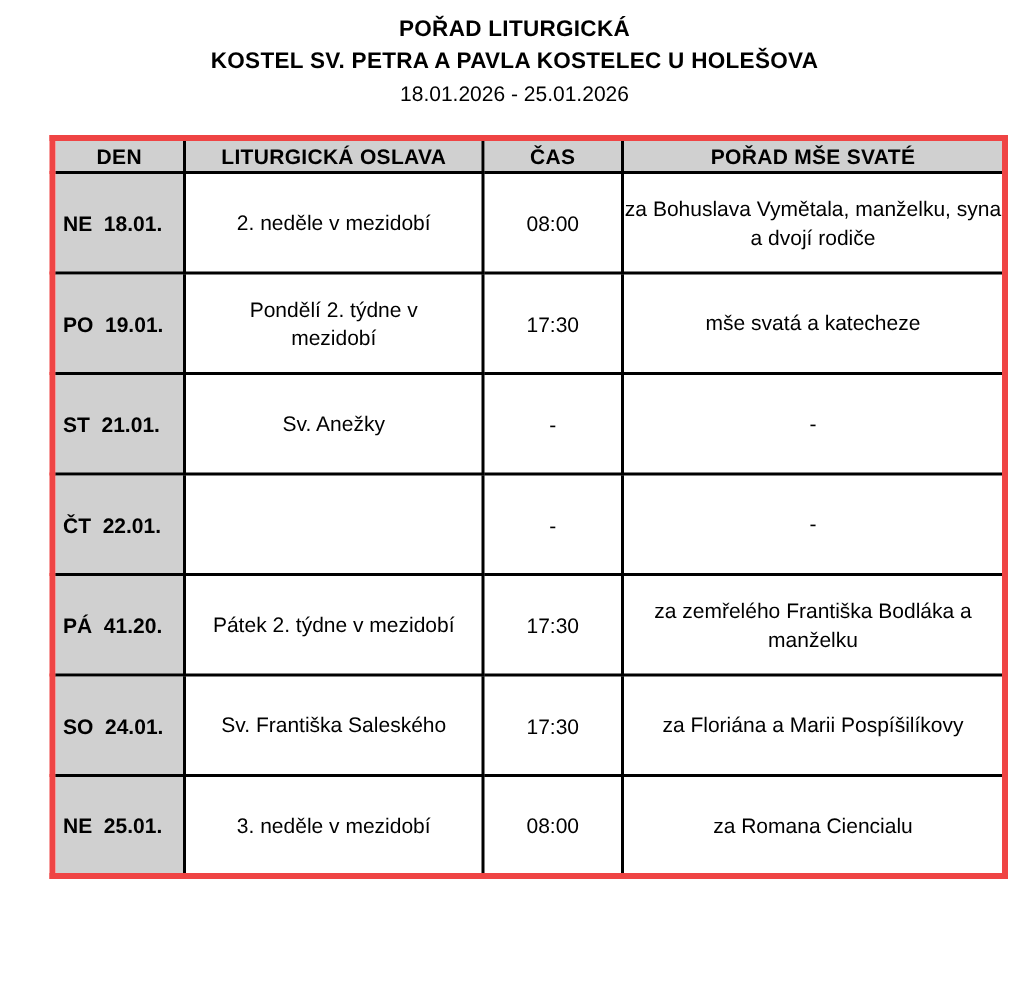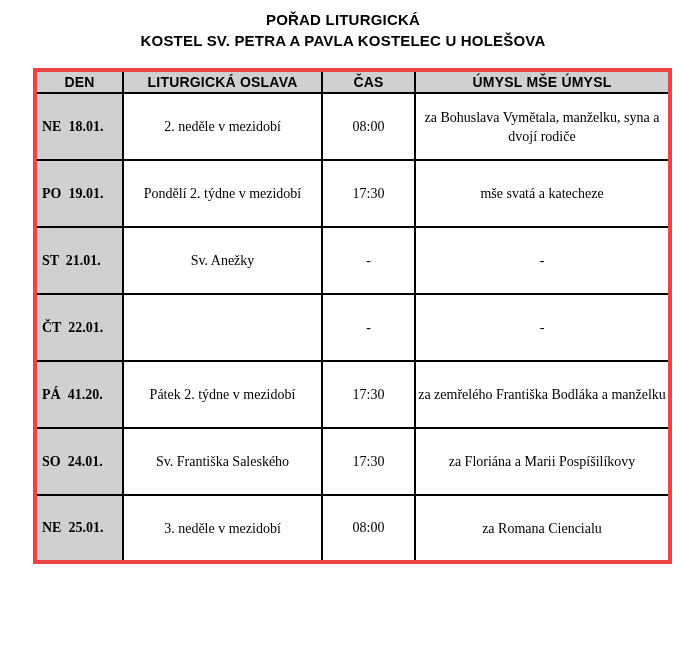--- a/index.html
+++ b/index.html
@@ -45,21 +45,20 @@
     background: #d0d0d0;
     font-size: 14px;
     font-weight: bold;
     height: 20px;
     padding: 0;
     text-align: center;
     letter-spacing: 0.2px;
   }
   tr.data-row {
     height: 67px;
-    font-family: Liberation Serif, serif;
   }
   td.day-cell {
     background: #d0d0d0;
     font-weight: bold;
     font-size: 14px;
     text-align: left;
     vertical-align: middle;
     padding: 0 0 0 5px;
     white-space: pre;
   }
@@ -83,35 +82,36 @@
     padding: 0 0;
     line-height: 19px;
   }
 </style>
 </head>
 <body>
 
 <div class="titles">
   <div class="title-line">POŘAD LITURGICKÁ</div>
   <div class="title-line">KOSTEL SV. PETRA A PAVLA KOSTELEC U HOLEŠOVA</div>
+  <div class="date-line">18.01.2026 - 25.01.2026</div>
 </div>
 
 <table class="schedule">
   <colgroup>
     <col style="width:88px">
     <col style="width:199px">
     <col style="width:93px">
     <col style="width:255px">
   </colgroup>
   <thead>
     <tr>
       <th>DEN</th>
       <th>LITURGICKÁ OSLAVA</th>
       <th>ČAS</th>
-      <th>ÚMYSL MŠE ÚMYSL</th>
+      <th>POŘAD MŠE SVATÉ</th>
     </tr>
   </thead>
   <tbody>
     <tr class="data-row">
       <td class="day-cell">NE  18.01.</td>
       <td class="celebration-cell">2. neděle v mezidobí</td>
       <td class="time-cell">08:00</td>
       <td class="intention-cell">za Bohuslava Vymětala, manželku, syna a dvojí rodiče</td>
     </tr>
     <tr class="data-row">

